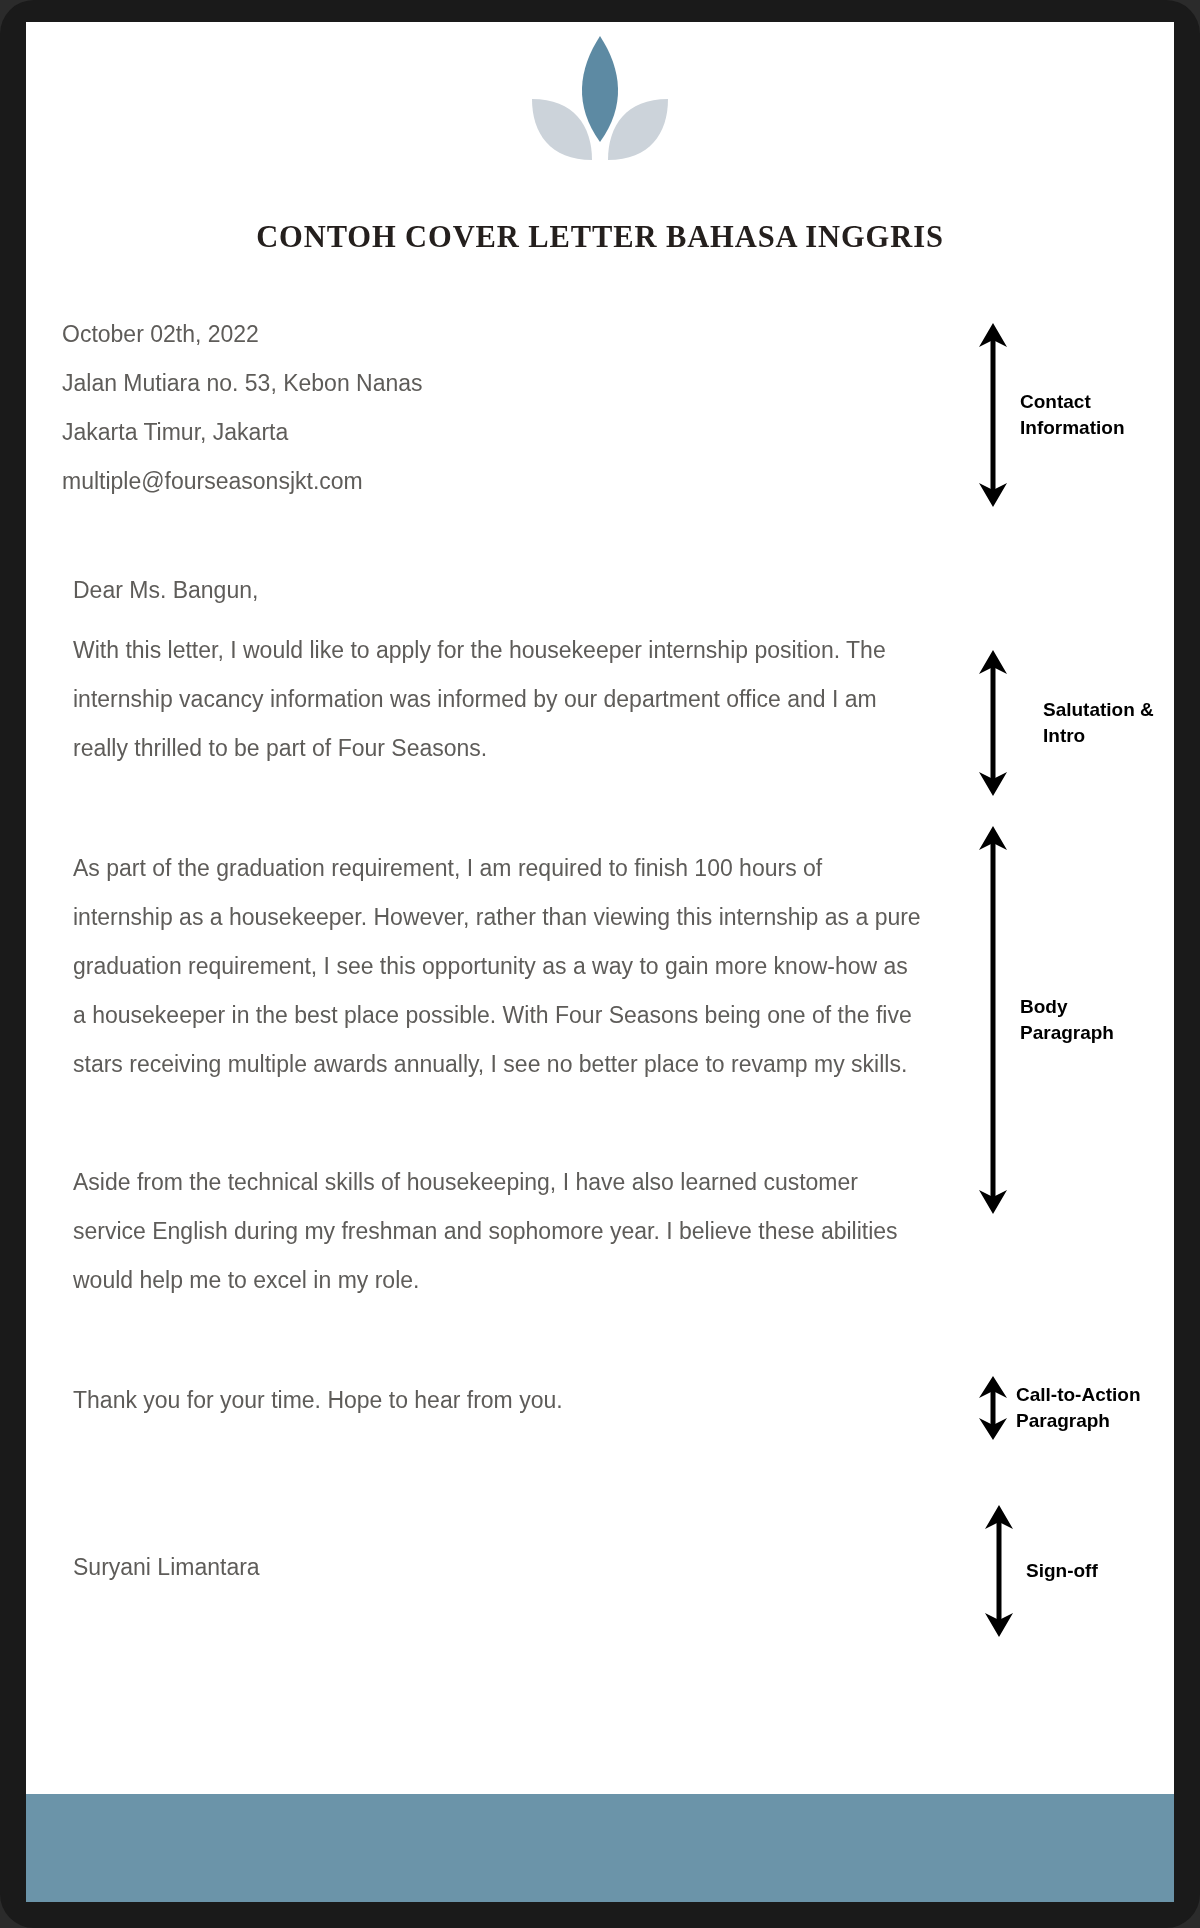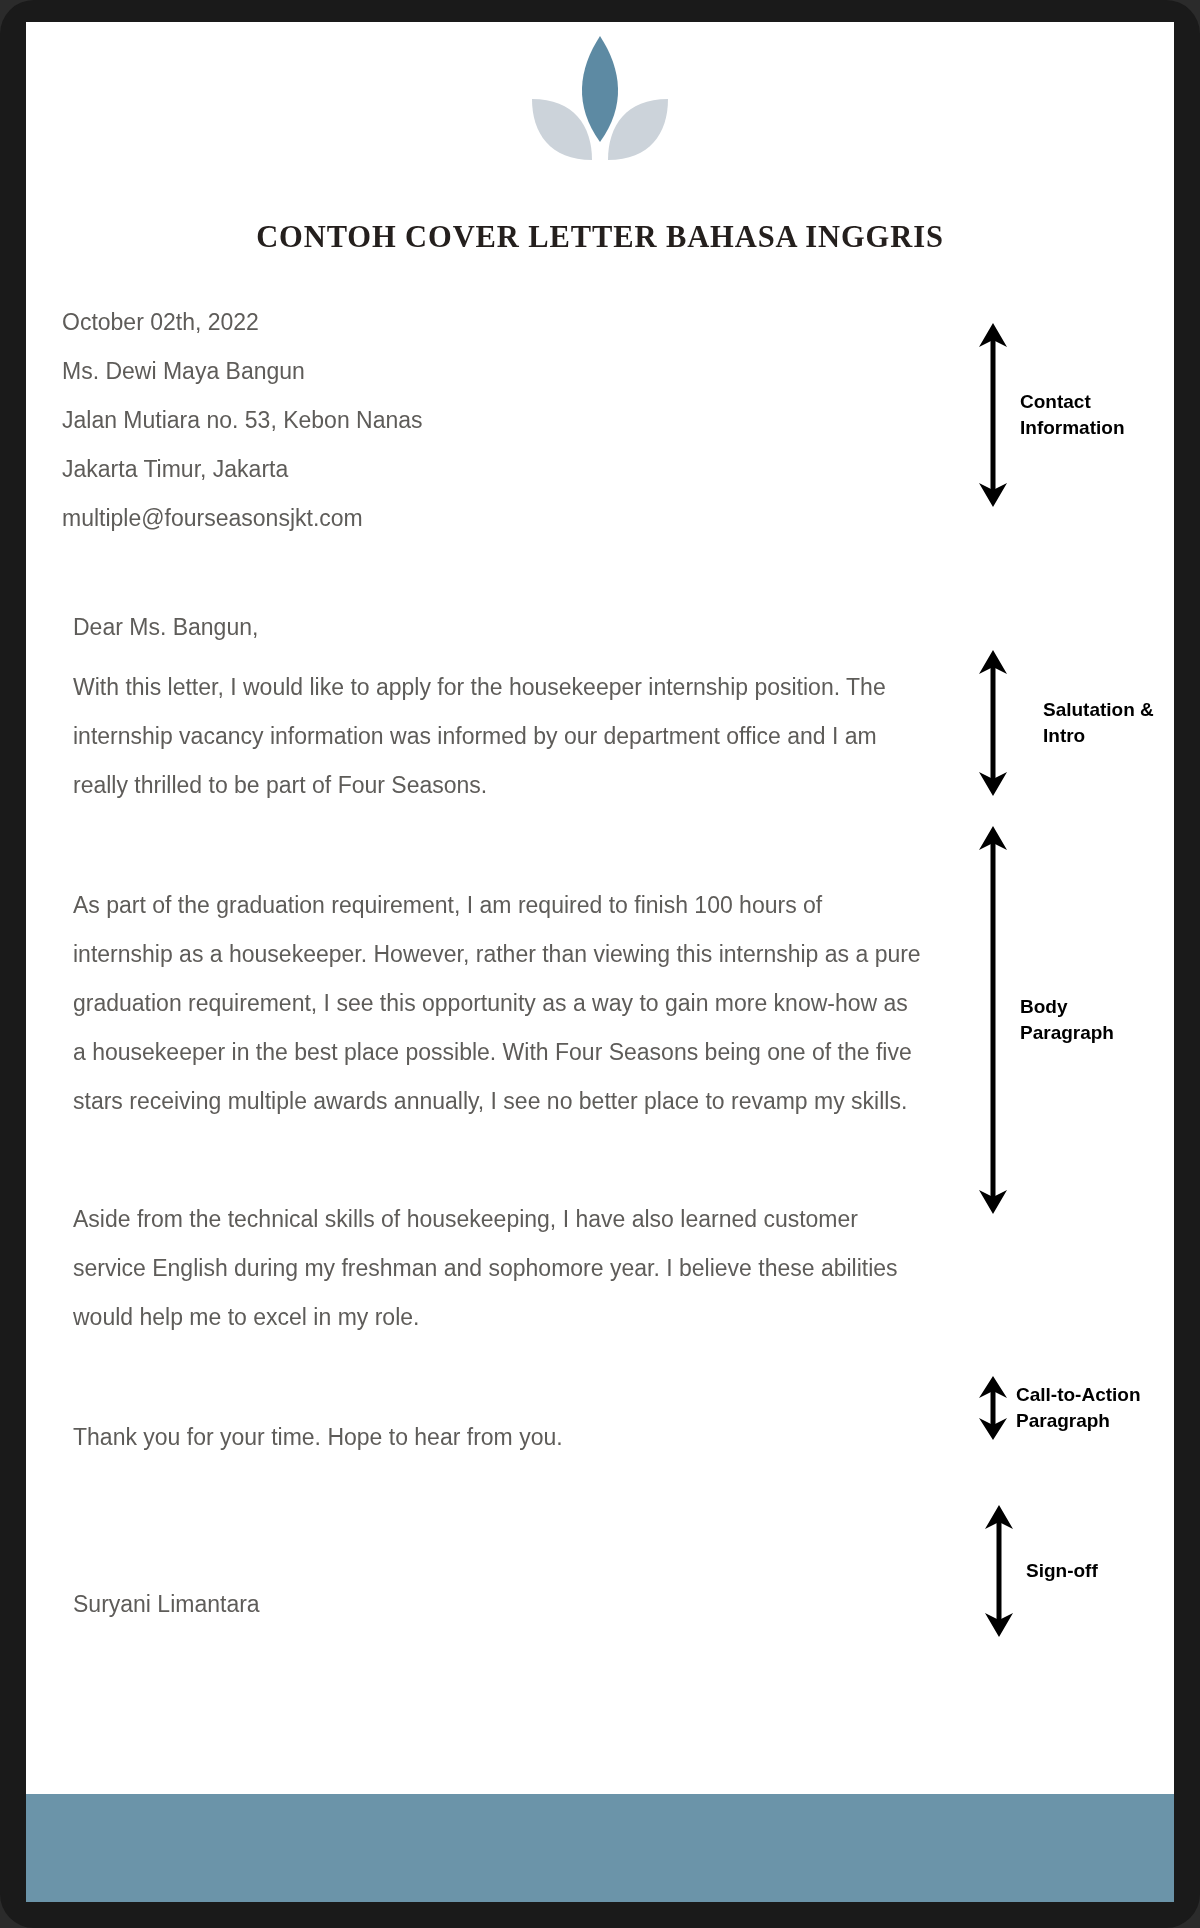--- a/index.html
+++ b/index.html
@@ -60,21 +60,21 @@
     font-size: 30.5px;
     letter-spacing: 0.9px;
     color: #241f1d;
     white-space: nowrap;
   }
 
   
   .letter {
     position: absolute;
     left: 36px;
-    top: 276px;
+    top: 288px;
     width: 876px;
     color: #5e5c59;
     font-size: 23px;
     line-height: 49px;
   }
   .letter .addr-line { white-space: nowrap; }
   .letter p {
     margin: 11px;
   }
   .block-gap-lg { height: 49px; }
@@ -139,21 +139,20 @@
         <path d="M70 2 C 92 36 96 72 70 108 C 44 72 48 36 70 2 Z" fill="#5d8aa3"></path>
       </svg>
     </div>
 
     <div class="doc-title" style="color: rgb(36, 31, 29);">CONTOH COVER LETTER BAHASA INGGRIS</div>
 
     <div class="letter" style="color: rgb(94, 92, 89);">
 
       <div>
         <div class="addr-line">October 02th, 2022</div>
-        <div class="addr-line">Ms. Dewi Maya Bangun</div>
         <div class="addr-line">Jalan Mutiara no. 53, Kebon Nanas</div>
         <div class="addr-line">Jakarta Timur, Jakarta</div>
         <div class="addr-line">multiple@fourseasonsjkt.com</div>
       </div>
 
       <div class="block-gap-lg"></div>
 
       <div>
         <p>Dear Ms. Bangun,</p>
         <p>With this letter, I would like to apply for the housekeeper internship position. The internship vacancy information was informed by our department office and I am really thrilled to be part of Four Seasons.</p>

